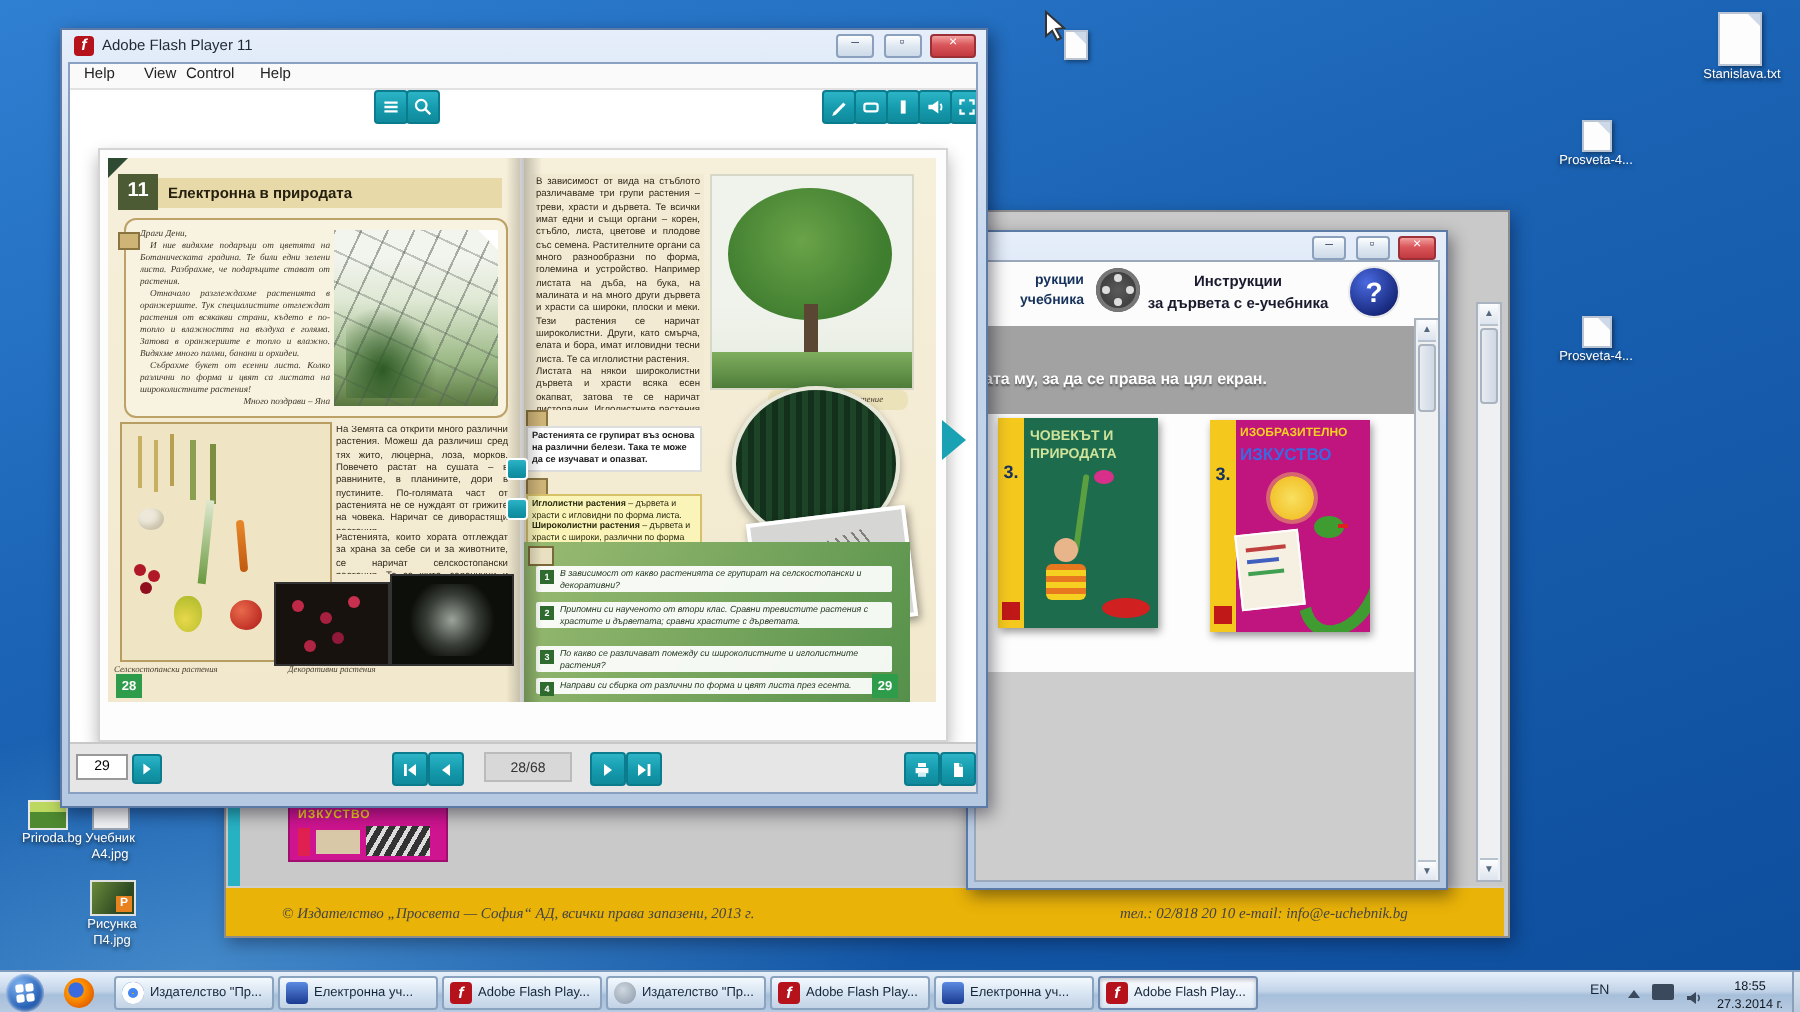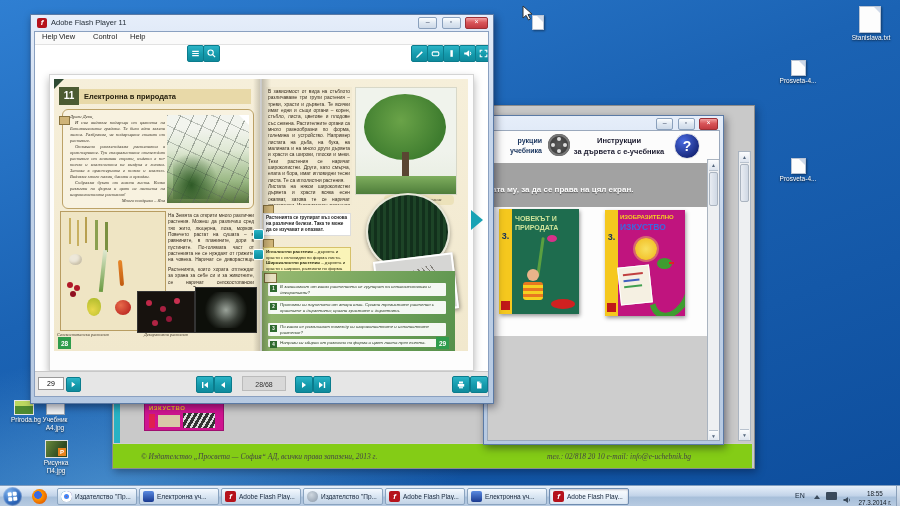--- a/index.html
+++ b/index.html
@@ -98,23 +98,23 @@
   <div class="abs" style="left:112px;top:105px;width:641px;height:362px;background:#c9c9c9;border:1px solid #8c8c8c;box-shadow:2px 3px 8px rgba(0,0,20,.35);">
     <div class="abs" style="left:1px;top:262px;width:6px;height:76px;background:#27b2c4;"></div>
 
     <div class="abs clip" style="left:31px;top:273px;width:78px;height:50px;background:#cf1490;border:1px solid #a00e70;">
       <div class="abs" style="left:4px;top:25px;width:70px;color:#f5d020;font-size:6px;font-weight:bold;letter-spacing:.5px;">ИЗКУСТВО</div>
       <div class="abs" style="left:4px;top:34px;width:6px;height:14px;background:#e02050;"></div>
       <div class="abs" style="left:13px;top:35px;width:22px;height:12px;background:#d8c8a8;"></div>
       <div class="abs" style="left:38px;top:33px;width:32px;height:15px;background:repeating-linear-gradient(120deg,#333 0 3px,#ddd 3px 5px);"></div>
     </div>
 
-    <div class="abs" style="left:0;top:337px;width:639px;height:24px;background:#84cc16;border-top:1px solid #cfcfcf;">
+    <div class="abs" style="left:0;top:337px;width:639px;height:24px;background:#eab308;border-top:1px solid #cfcfcf;">
       <div class="abs" style="left:28px;top:8px;font-family:'Liberation Serif',serif;font-style:italic;font-size:7.5px;color:#444;">© Издателство „Просвета — София“ АД, всички права запазени, 2013 г.</div>
-      <div class="abs" style="left:434px;top:8px;font-family:'Liberation Serif',serif;font-style:italic;font-size:7.5px;color:#444;">тел.: 02/818 20 10   e-mail: info@e-uchebnik.bg</div>
+      <div class="abs" style="left:447px;top:8px;font-family:'Liberation Serif',serif;font-style:italic;font-size:7.5px;color:#444;">тел.: 02/818 20 10   e-mail: info@e-uchebnik.bg</div>
     </div>
 
     <div class="abs scroll" style="left:625px;top:45px;width:13px;height:290px;">
       <div class="sarrow" style="top:0;">▲</div>
       <div class="sthumb" style="top:12px;height:38px;"></div>
       <div class="sarrow" style="bottom:0;border-top:1px solid #b8c2ce;border-bottom:none;">▼</div>
     </div>
   </div>
 
   <div class="abs win" style="left:483px;top:115px;width:239px;height:328px;">
@@ -195,21 +195,21 @@
     <div class="abs" style="right:5px;top:2px;">
       <span class="cap-btn" style="width:17px;">–</span>
       <span class="cap-btn" style="width:17px;">▫</span>
       <span class="cap-btn cap-close" style="width:21px;">×</span>
     </div>
 
     <div class="abs clip" style="left:3px;top:16px;width:455px;height:366px;background:#fff;border:1px solid #8aa0c0;box-sizing:border-box;">
 
       <div class="abs" style="left:0;top:0;width:453px;height:12px;background:#fafafa;border-bottom:1px solid #e2e2e2;">
         <span class="abs" style="left:7px;font-size:7.5px;color:#222;">Help</span>
-        <span class="abs" style="left:24px;font-size:7.5px;color:#222;">View</span>
+        <span class="abs" style="left:37px;font-size:7.5px;color:#222;">View</span>
         <span class="abs" style="left:58px;font-size:7.5px;color:#222;">Control</span>
         <span class="abs" style="left:95px;font-size:7.5px;color:#222;">Help</span>
       </div>
 
       <div class="abs tbtn" style="left:152px;top:13px;width:15px;height:15px;">
         <svg width="11" height="11" viewBox="0 0 10 10">
             <path d="M2 3h6M2 5h6M2 7h6" stroke="#fff" stroke-width="1.1"></path>
           </svg>
       </div>
       <div class="abs tbtn" style="left:168px;top:13px;width:15px;height:15px;">

